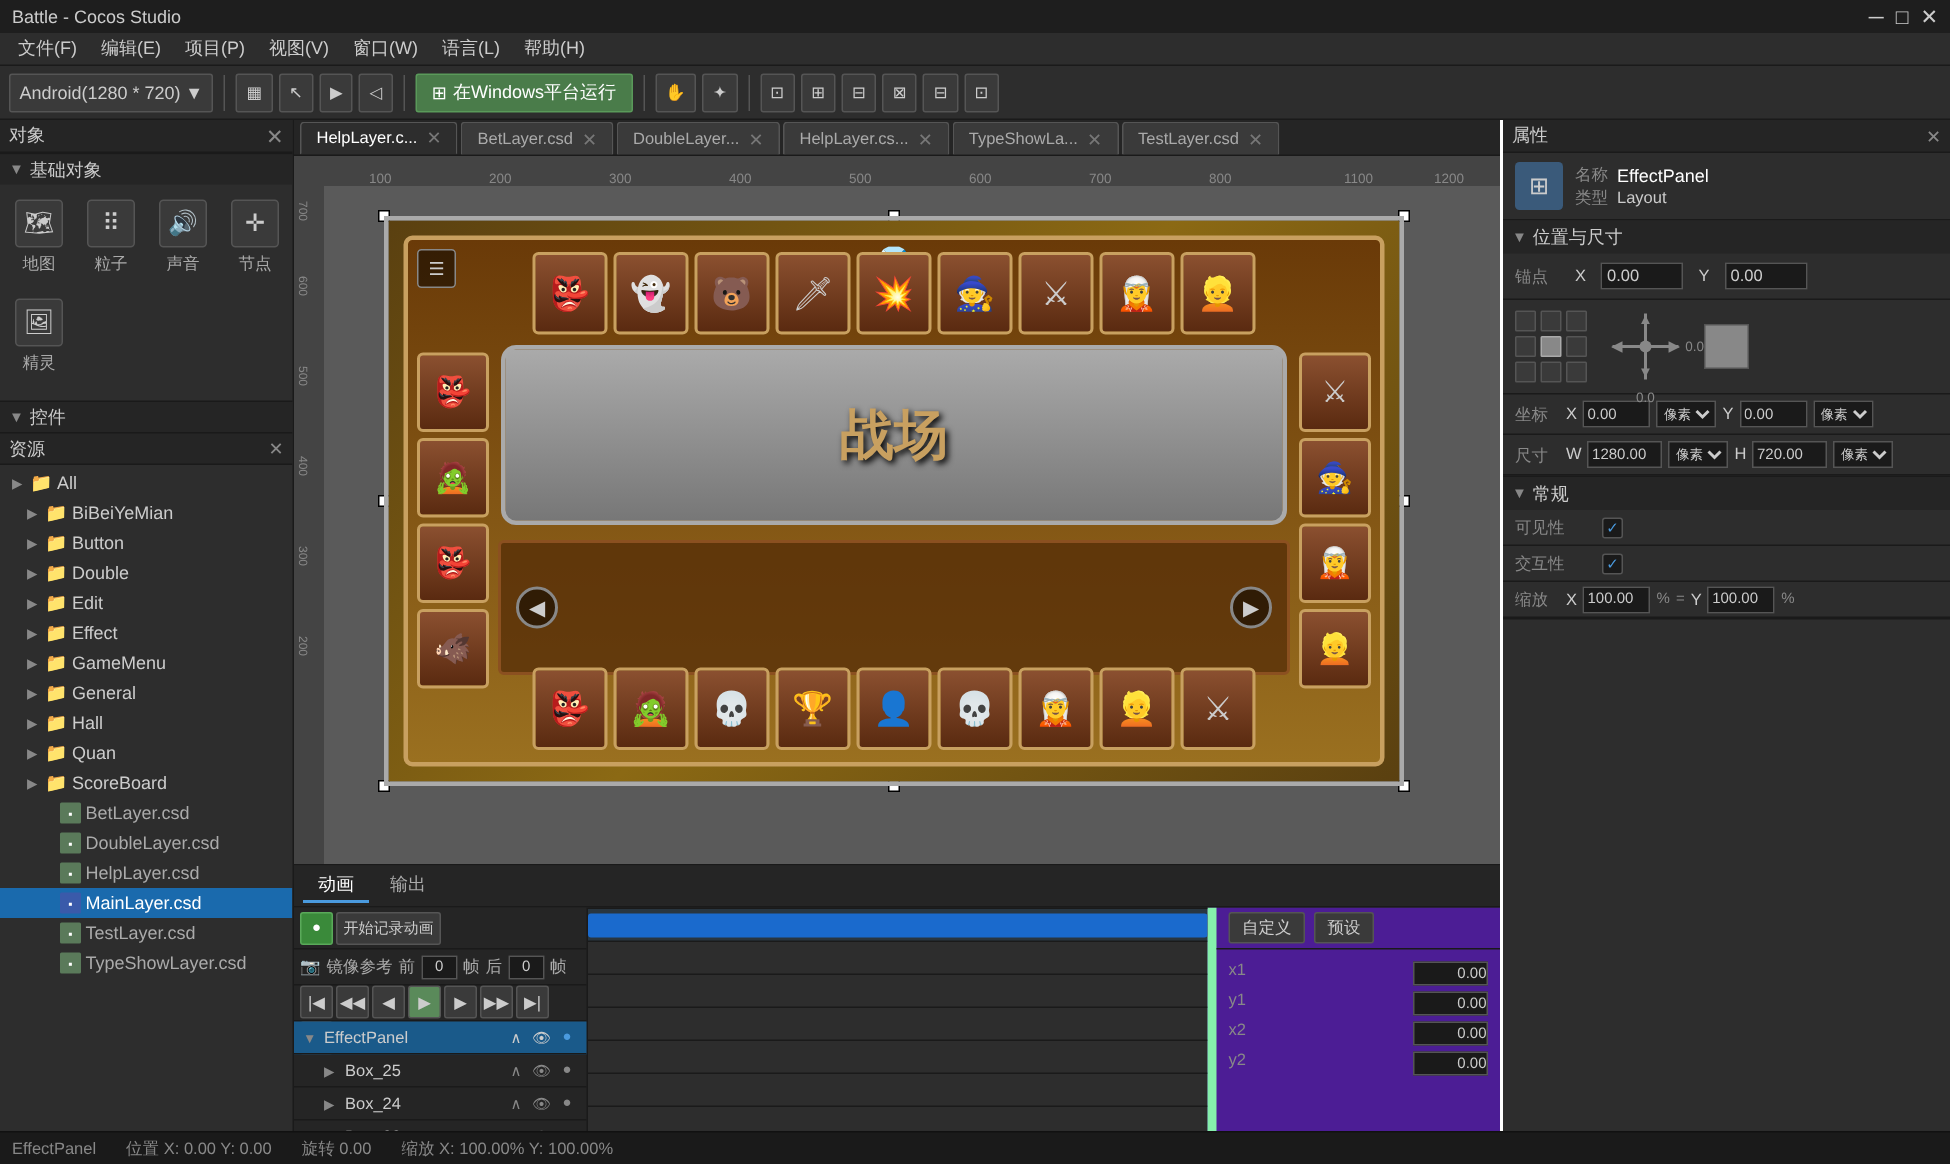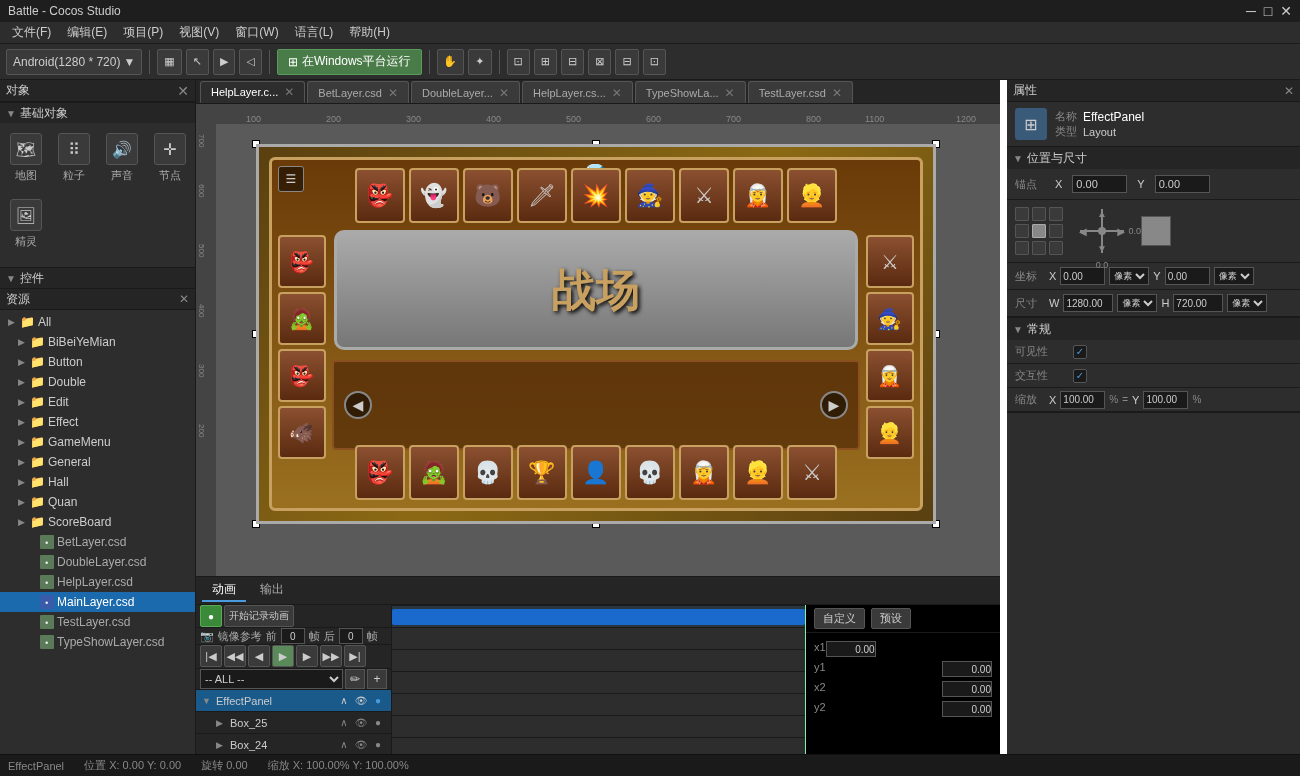--- a/index.html
+++ b/index.html
@@ -95,21 +95,21 @@
     .track-item.selected { background: #1a5a8a; }
     .track-arrow { color: #888; font-size: 9px; width: 10px; }
     .track-name { font-size: 11px; color: #ccc; flex: 1; }
     .track-icons { display: flex; gap: 3px; }
     .track-icon-btn { width: 14px; height: 14px; color: #888; cursor: pointer; font-size: 10px; display: flex; align-items: center; justify-content: center; }
     .track-icon-btn.active { color: #ccc; }
     
     .timeline-ruler-area { flex: 1; display: flex; flex-direction: column; overflow: hidden; }
 
     
-    #right-panel { width: 300px; background: #2d2d2d; border-left: 7px solid #ffffff; display: flex; flex-direction: column; }
+    #right-panel { width: 300px; background: #2d2d2d; border-left: 2px solid #ffffff; display: flex; flex-direction: column; }
     .prop-header { height: 22px; background: #252525; display: flex; align-items: center; justify-content: space-between; padding: 0 6px; border-bottom: 1px solid #1a1a1a; }
     .prop-title { color: #ccc; font-size: 12px; }
     
     .prop-section { border-bottom: 1px solid #1a1a1a; }
     .prop-section-header { height: 22px; background: #252525; display: flex; align-items: center; padding: 0 6px; gap: 4px; cursor: pointer; }
     .prop-section-arrow { color: #888; font-size: 10px; }
     .prop-section-title { color: #ccc; font-size: 12px; }
     
     
     #statusbar { height: 22px; background: #1a1a1a; display: flex; align-items: center; padding: 0 8px; gap: 20px; border-top: 1px solid #111; position: absolute; bottom: 0; left: 0; right: 0; }
@@ -119,21 +119,21 @@
     .h-ruler { position: absolute; top: 0; left: 20px; right: 0; height: 20px; background: #444; display: flex; align-items: flex-end; overflow: hidden; }
     .v-ruler { position: absolute; top: 0; left: 0; width: 20px; bottom: 0; background: #444; display: flex; flex-direction: column; justify-content: flex-start; overflow: hidden; }
     .ruler-corner { position: absolute; top: 0; left: 0; width: 20px; height: 20px; background: #3a3a3a; border-right: 1px solid #333; border-bottom: 1px solid #333; }
     
     .canvas-bg { position: absolute; top: 20px; left: 20px; right: 0; bottom: 0; background: #5a5a5a; }
 
     
     .watermark { position: absolute; color: rgba(180,180,180,0.15); font-size: 18px; font-weight: bold; pointer-events: none; white-space: nowrap; }
 
     
-    .tl-right-panel { width: 195px; background: #000000; border-left: 1px solid #86efac; display: flex; flex-direction: column; }
+    .tl-right-panel { width: 195px; background: #4c1d95; border-left: 6px solid #86efac; display: flex; flex-direction: column; }
     .tl-right-bar { height: 28px; display: flex; align-items: center; padding: 0 8px; gap: 6px; border-bottom: 1px solid #1a1a1a; }
     .tl-right-btn { padding: 2px 8px; background: #3a3a3a; border: 1px solid #555; color: #ccc; font-size: 11px; cursor: pointer; border-radius: 2px; }
   </style>
 </head>
 <body>
 
 <div id="titlebar">
   <span>Battle - Cocos Studio</span>
   <div class="controls">
     <span>─</span>
@@ -379,21 +379,21 @@
       <div class="ruler-corner"></div>
       <div class="h-ruler" style="display:flex;align-items:flex-end;padding:0 4px;">
         <span style="font-size:9px;color:#888;position:absolute;left:30px;">100</span>
         <span style="font-size:9px;color:#888;position:absolute;left:110px;">200</span>
         <span style="font-size:9px;color:#888;position:absolute;left:190px;">300</span>
         <span style="font-size:9px;color:#888;position:absolute;left:270px;">400</span>
         <span style="font-size:9px;color:#888;position:absolute;left:350px;">500</span>
         <span style="font-size:9px;color:#888;position:absolute;left:430px;">600</span>
         <span style="font-size:9px;color:#888;position:absolute;left:510px;">700</span>
         <span style="font-size:9px;color:#888;position:absolute;left:590px;">800</span>
-        <span style="font-size:9px;color:#888;position:absolute;left:649px;">1100</span>
+        <span style="font-size:9px;color:#888;position:absolute;left:680px;">1100</span>
         <span style="font-size:9px;color:#888;position:absolute;left:740px;">1200</span>
 
       </div>
       <div class="v-ruler">
         <span style="font-size:8px;color:#888;position:absolute;top:30px;left:1px;writing-mode:vertical-rl;">700</span>
         <span style="font-size:8px;color:#888;position:absolute;top:80px;left:1px;writing-mode:vertical-rl;">600</span>
         <span style="font-size:8px;color:#888;position:absolute;top:140px;left:1px;writing-mode:vertical-rl;">500</span>
         <span style="font-size:8px;color:#888;position:absolute;top:200px;left:1px;writing-mode:vertical-rl;">400</span>
         <span style="font-size:8px;color:#888;position:absolute;top:260px;left:1px;writing-mode:vertical-rl;">300</span>
         <span style="font-size:8px;color:#888;position:absolute;top:320px;left:1px;writing-mode:vertical-rl;">200</span>
@@ -444,21 +444,21 @@
               </div>
 
               <div style="position:absolute;top:75px;right:6px;display:flex;flex-direction:column;gap:4px;">
                 <div style="width:48px;height:53px;background:linear-gradient(180deg,#8b5030,#5a2a10);border:2px solid #c8a060;border-radius:4px;display:flex;align-items:center;justify-content:center;font-size:20px;">⚔</div>
                 <div style="width:48px;height:53px;background:linear-gradient(180deg,#8b5030,#5a2a10);border:2px solid #c8a060;border-radius:4px;display:flex;align-items:center;justify-content:center;font-size:20px;">🧙</div>
                 <div style="width:48px;height:53px;background:linear-gradient(180deg,#8b5030,#5a2a10);border:2px solid #c8a060;border-radius:4px;display:flex;align-items:center;justify-content:center;font-size:20px;">🧝</div>
                 <div style="width:48px;height:53px;background:linear-gradient(180deg,#8b5030,#5a2a10);border:2px solid #c8a060;border-radius:4px;display:flex;align-items:center;justify-content:center;font-size:20px;">👱</div>
               </div>
 
               <div style="position:absolute;top:70px;left:62px;right:62px;height:120px;background:linear-gradient(180deg,#aaa 0%,#777 100%);border:3px solid #aaa;border-radius:10px;display:flex;align-items:center;justify-content:center;">
-                <span style="font-size:44px;color:#c8a060;font-weight:bold;text-shadow:2px 2px 4px #000;font-family:serif;">战场</span>
+                <span style="font-size:36px;color:#c8a060;font-weight:bold;text-shadow:2px 2px 4px #000;font-family:serif;">战场</span>
               </div>
 
               <div style="position:absolute;top:200px;left:60px;right:60px;height:90px;background:rgba(80,40,5,0.7);border:2px solid #8b5020;border-radius:4px;">
 
                 <div style="position:absolute;left:10px;top:50%;transform:translateY(-50%);width:28px;height:28px;background:rgba(0,0,0,0.5);border:2px solid #888;border-radius:50%;display:flex;align-items:center;justify-content:center;color:#ccc;font-size:14px;">◀</div>
 
                 <div style="position:absolute;right:10px;top:50%;transform:translateY(-50%);width:28px;height:28px;background:rgba(0,0,0,0.5);border:2px solid #888;border-radius:50%;display:flex;align-items:center;justify-content:center;color:#ccc;font-size:14px;">▶</div>
               </div>
 
               <div style="position:absolute;bottom:8px;left:40px;right:40px;display:flex;gap:4px;justify-content:center;">
@@ -505,25 +505,20 @@
             <button class="tc-btn">◀◀</button>
             <button class="tc-btn">◀</button>
             <button class="tc-btn" style="background:#5a8a5a;">▶</button>
             <button class="tc-btn">▶</button>
             <button class="tc-btn">▶▶</button>
             <button class="tc-btn">▶|</button>
             <button class="tc-btn">↺</button>
             <input type="text" style="width: 30px; height: 18px; background: rgb(26, 26, 26); border: 1px solid rgb(85, 85, 85); color: rgb(204, 204, 204); font-size: 10px; text-align: center;" value="60">
             <span style="font-size:10px;color:#888;">FPS</span>
           </div>
-          <div class="filter-bar">
-            <select class="filter-select"><option>-- ALL --</option></select>
-            <div class="filter-btn">✏</div>
-            <div class="filter-btn">+</div>
-          </div>
 
           <div class="timeline-tracks">
             <div class="track-item selected">
               <span class="track-arrow">▼</span>
               <span class="track-name">EffectPanel</span>
               <div class="track-icons">
                 <span class="track-icon-btn active">∧</span>
                 <span class="track-icon-btn active">👁</span>
                 <span class="track-icon-btn" style="color:#4a9ade;">●</span>
               </div>
@@ -588,21 +583,21 @@
             <div style="width:60px;height:10px;background:#4a9ade;border-radius:2px;"></div>
           </div>
         </div>
 
         <div class="tl-right-panel">
           <div class="tl-right-bar">
             <button class="tl-right-btn">自定义</button>
             <button class="tl-right-btn">预设</button>
           </div>
           <div style="padding:8px;font-size:11px;color:#888;">
-            <div style="display:flex;justify-content:flex-start;margin-bottom:4px;">
+            <div style="display:flex;justify-content:space-between;margin-bottom:4px;">
               <span>x1</span>
               <input type="text" value="0.00" style="width: 50px; height: 16px; background: rgb(26, 26, 26); border: 1px solid rgb(85, 85, 85); color: rgb(204, 204, 204); font-size: 10px; text-align: right;">
             </div>
             <div style="display:flex;justify-content:space-between;margin-bottom:4px;">
               <span>y1</span>
               <input type="text" value="0.00" style="width: 50px; height: 16px; background: rgb(26, 26, 26); border: 1px solid rgb(85, 85, 85); color: rgb(204, 204, 204); font-size: 10px; text-align: right;">
             </div>
             <div style="display:flex;justify-content:space-between;margin-bottom:4px;">
               <span>x2</span>
               <input type="text" value="0.00" style="width: 50px; height: 16px; background: rgb(26, 26, 26); border: 1px solid rgb(85, 85, 85); color: rgb(204, 204, 204); font-size: 10px; text-align: right;">

